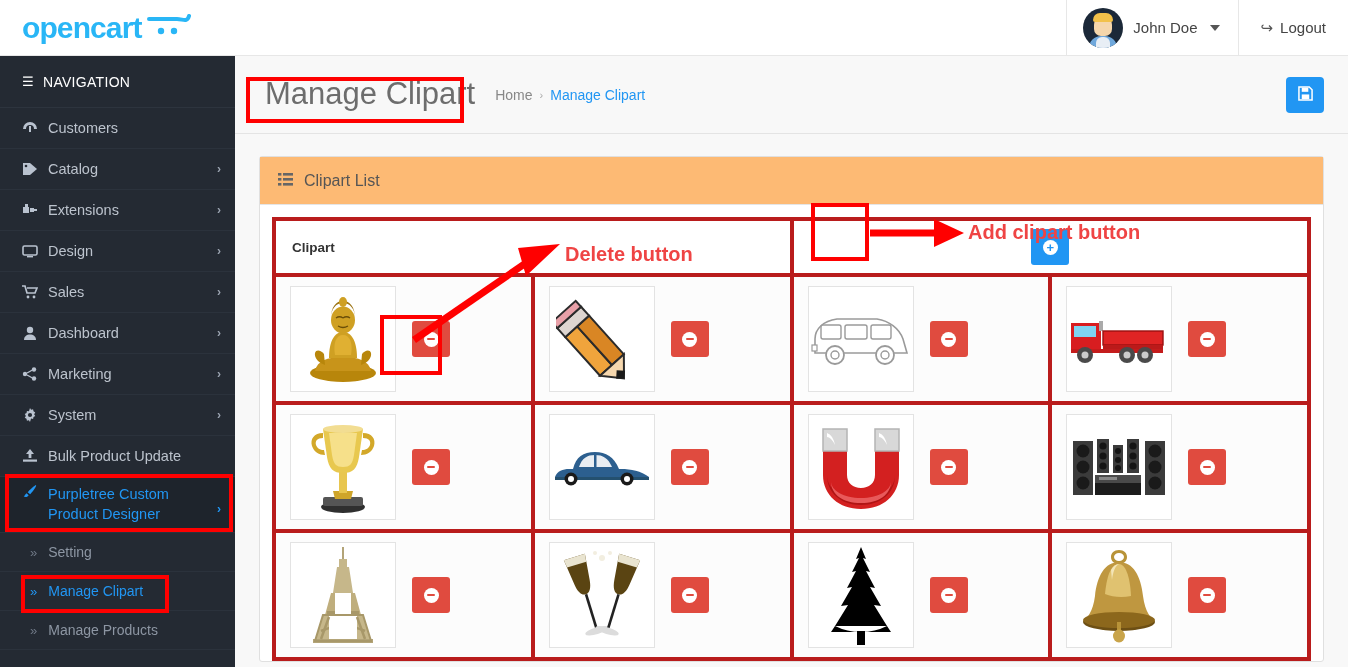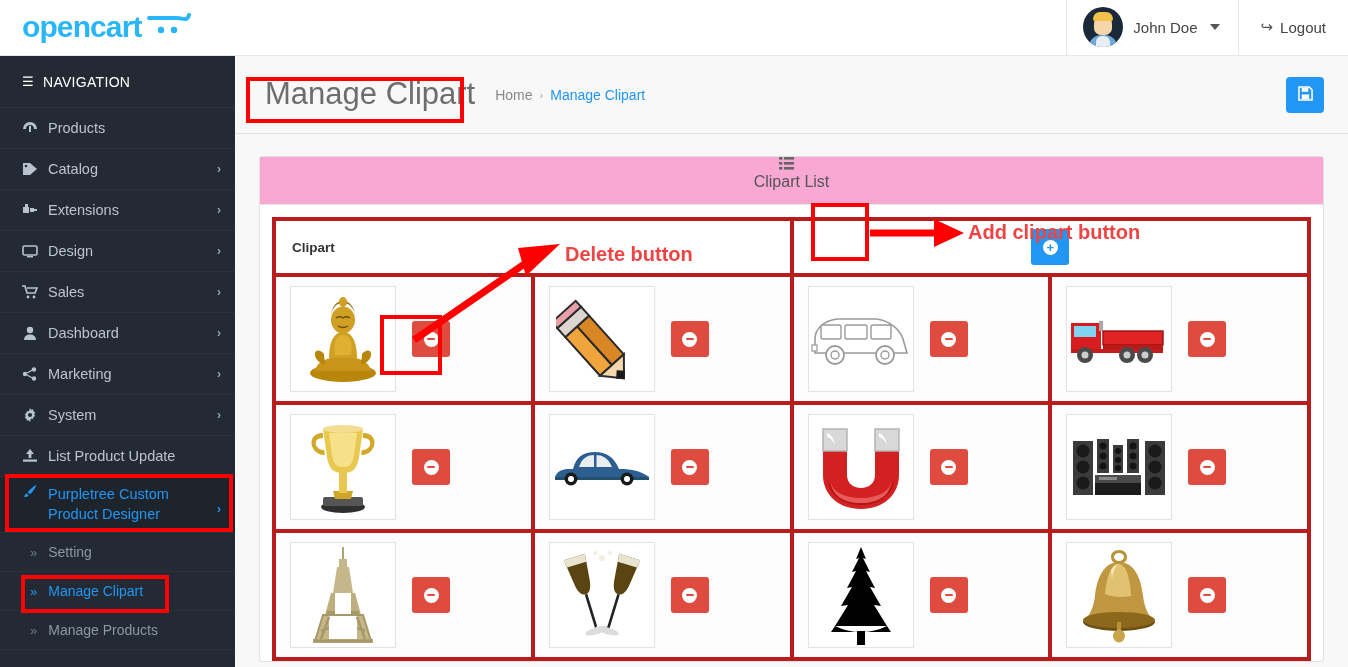--- a/index.html
+++ b/index.html
@@ -8,21 +8,21 @@
     overflow: hidden;
     font-family: "Liberation Sans", sans-serif;
     background: #f9f9f9;
   }
   .app { position: relative; width: 1348px; height: 667px; }
 
   
   .topbar {
     position: absolute; top: 0; left: 0; width: 1348px; height: 56px;
     background: #ffffff; border-bottom: 1px solid #e7e7e7;
-    display: flex; align-items: flex-end;
+    display: flex; align-items: center;
   }
   .brand {
     width: 235px; height: 56px; display: flex; align-items: center;
     padding-left: 22px;
   }
   .brand-text {
     font-size: 30px; font-weight: bold; color: #29b6f6;
     letter-spacing: -0.9px; line-height: 1;
   }
   .brand-cart { margin-left: 5px; display:inline-block; }
@@ -134,22 +134,22 @@
     display: flex; align-items: center; justify-content: center;
     color: #fff; font-size: 15px;
   }
 
   .panel {
     margin: 22px 24px 0 24px; background: #fff;
     border: 1px solid #e0e0e0; border-radius: 3px;
   }
   .panel-head {
     height: 48px; display: flex; align-items: center; padding: 0 18px;
-    border-bottom: 1px solid #e5e5e5; background: #f9a8d4;
-    color: #555; font-size: 16px; flex-direction: column;
+    border-bottom: 1px solid #e5e5e5; background: #fdba74;
+    color: #555; font-size: 16px;
   }
   .panel-head .list-icon { margin-right: 11px; font-size: 14px; color: #666; }
 
   .table-wrap { padding: 12px 12px 0 12px; }
   .ctable { width: 100%; border-collapse: collapse; }
   .ctable th, .ctable td {
     border: 4px solid #b91c1c;
   }
   .thead-row th {
     height: 56px; background: #fff; text-align: left;
@@ -242,21 +242,21 @@
       <span>NAVIGATION</span>
     </div>
 
     <div class="nav-item">
       <span class="ni-icon">
         <svg width="16" height="14" viewBox="0 0 16 14">
             <path d="M8 1a7 7 0 0 0-7 7h3a4 4 0 0 1 8 0h3a7 7 0 0 0-7-7z" fill="#b9c2cf"></path>
             <rect x="7" y="5" width="2" height="6" fill="#b9c2cf"></rect>
           </svg>
       </span>
-      <span class="ni-label">Products</span>
+      <span class="ni-label">Customers</span>
       <span class="ni-arrow"></span>
     </div>
 
     <div class="nav-item">
       <span class="ni-icon">
         <svg width="16" height="14" viewBox="0 0 16 14">
             <path d="M1 1h7l7 6-7 6H1z" fill="#b9c2cf"></path>
             <circle cx="4" cy="4" r="1.3" fill="#242a33"></circle>
           </svg>
       </span>
@@ -335,21 +335,21 @@
       <span class="ni-arrow">›</span>
     </div>
 
     <div class="nav-item">
       <span class="ni-icon">
         <svg width="16" height="14" viewBox="0 0 16 14">
             <path d="M8 0L4 5h2.6v4h2.8V5H12z" fill="#b9c2cf"></path>
             <rect x="1" y="10.5" width="14" height="2.2" fill="#b9c2cf"></rect>
           </svg>
       </span>
-      <span class="ni-label">List Product Update</span>
+      <span class="ni-label">Bulk Product Update</span>
       <span class="ni-arrow"></span>
     </div>
 
     <div class="nav-item active wrap">
       <span class="ni-icon">
         <svg width="16" height="15" viewBox="0 0 16 15">
             <path d="M14 1c-1 0-7 5.5-8.3 7.2l2.4 2C9.8 8.5 15 2.5 14 1z" fill="#2196f3"></path>
             <path d="M4.6 9.2c-1.3.6-1.6 2.3-2.9 3.4 1.8.9 4.1.6 4.9-1.3z" fill="#2196f3"></path>
           </svg>
       </span>

